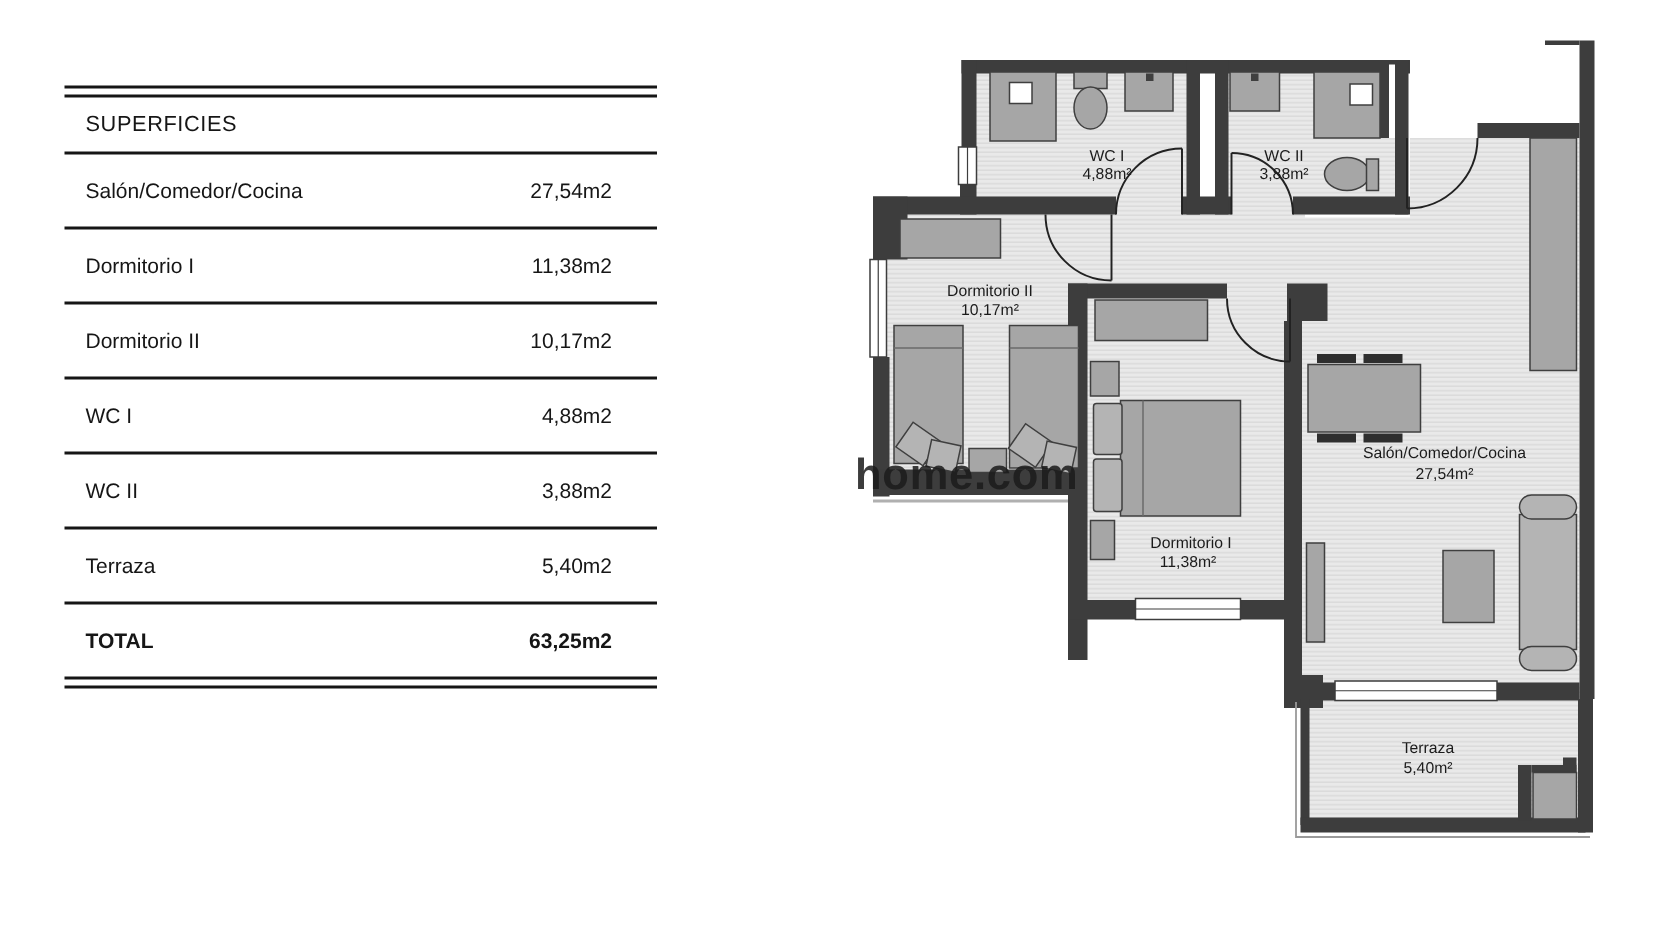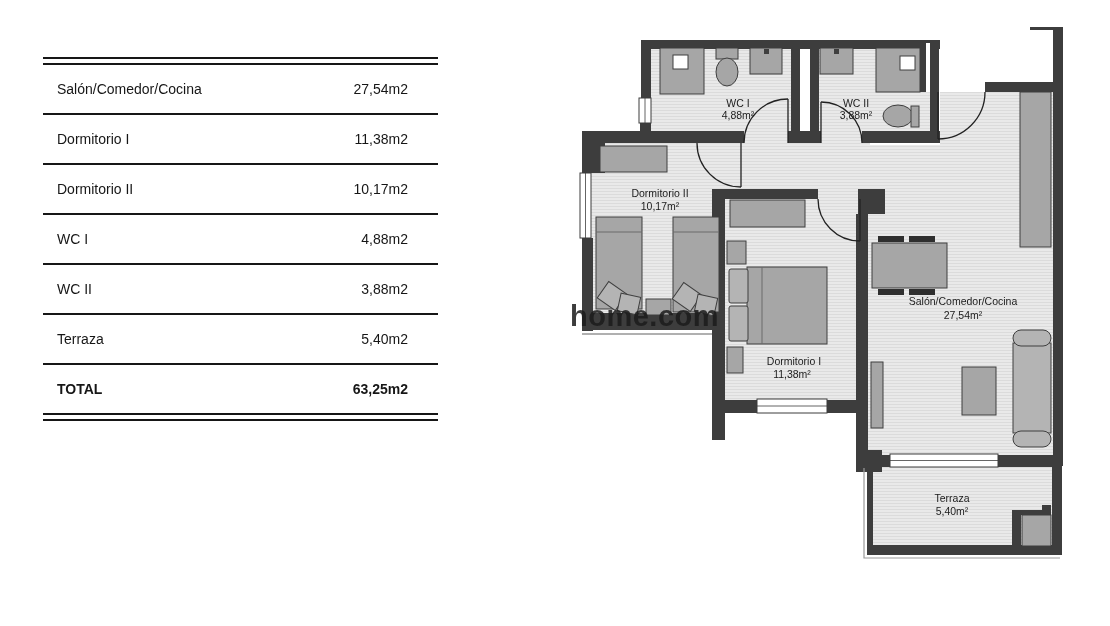--- a/index.html
+++ b/index.html
@@ -31,20 +31,21 @@
 </style>
 </head>
 <body>
 
 <div class="stage">
 
   <div class="stable">
     <div class="dline"></div>
     <div class="dgap"></div>
     <div class="dline"></div>
+    <div class="thead">SUPERFICIES</div>
 
     <div class="trow">
       <span>Salón/Comedor/Cocina</span>
       <span>27,54m2</span>
     </div>
     <div class="trow">
       <span>Dormitorio I</span>
       <span>11,38m2</span>
     </div>
     <div class="trow">

